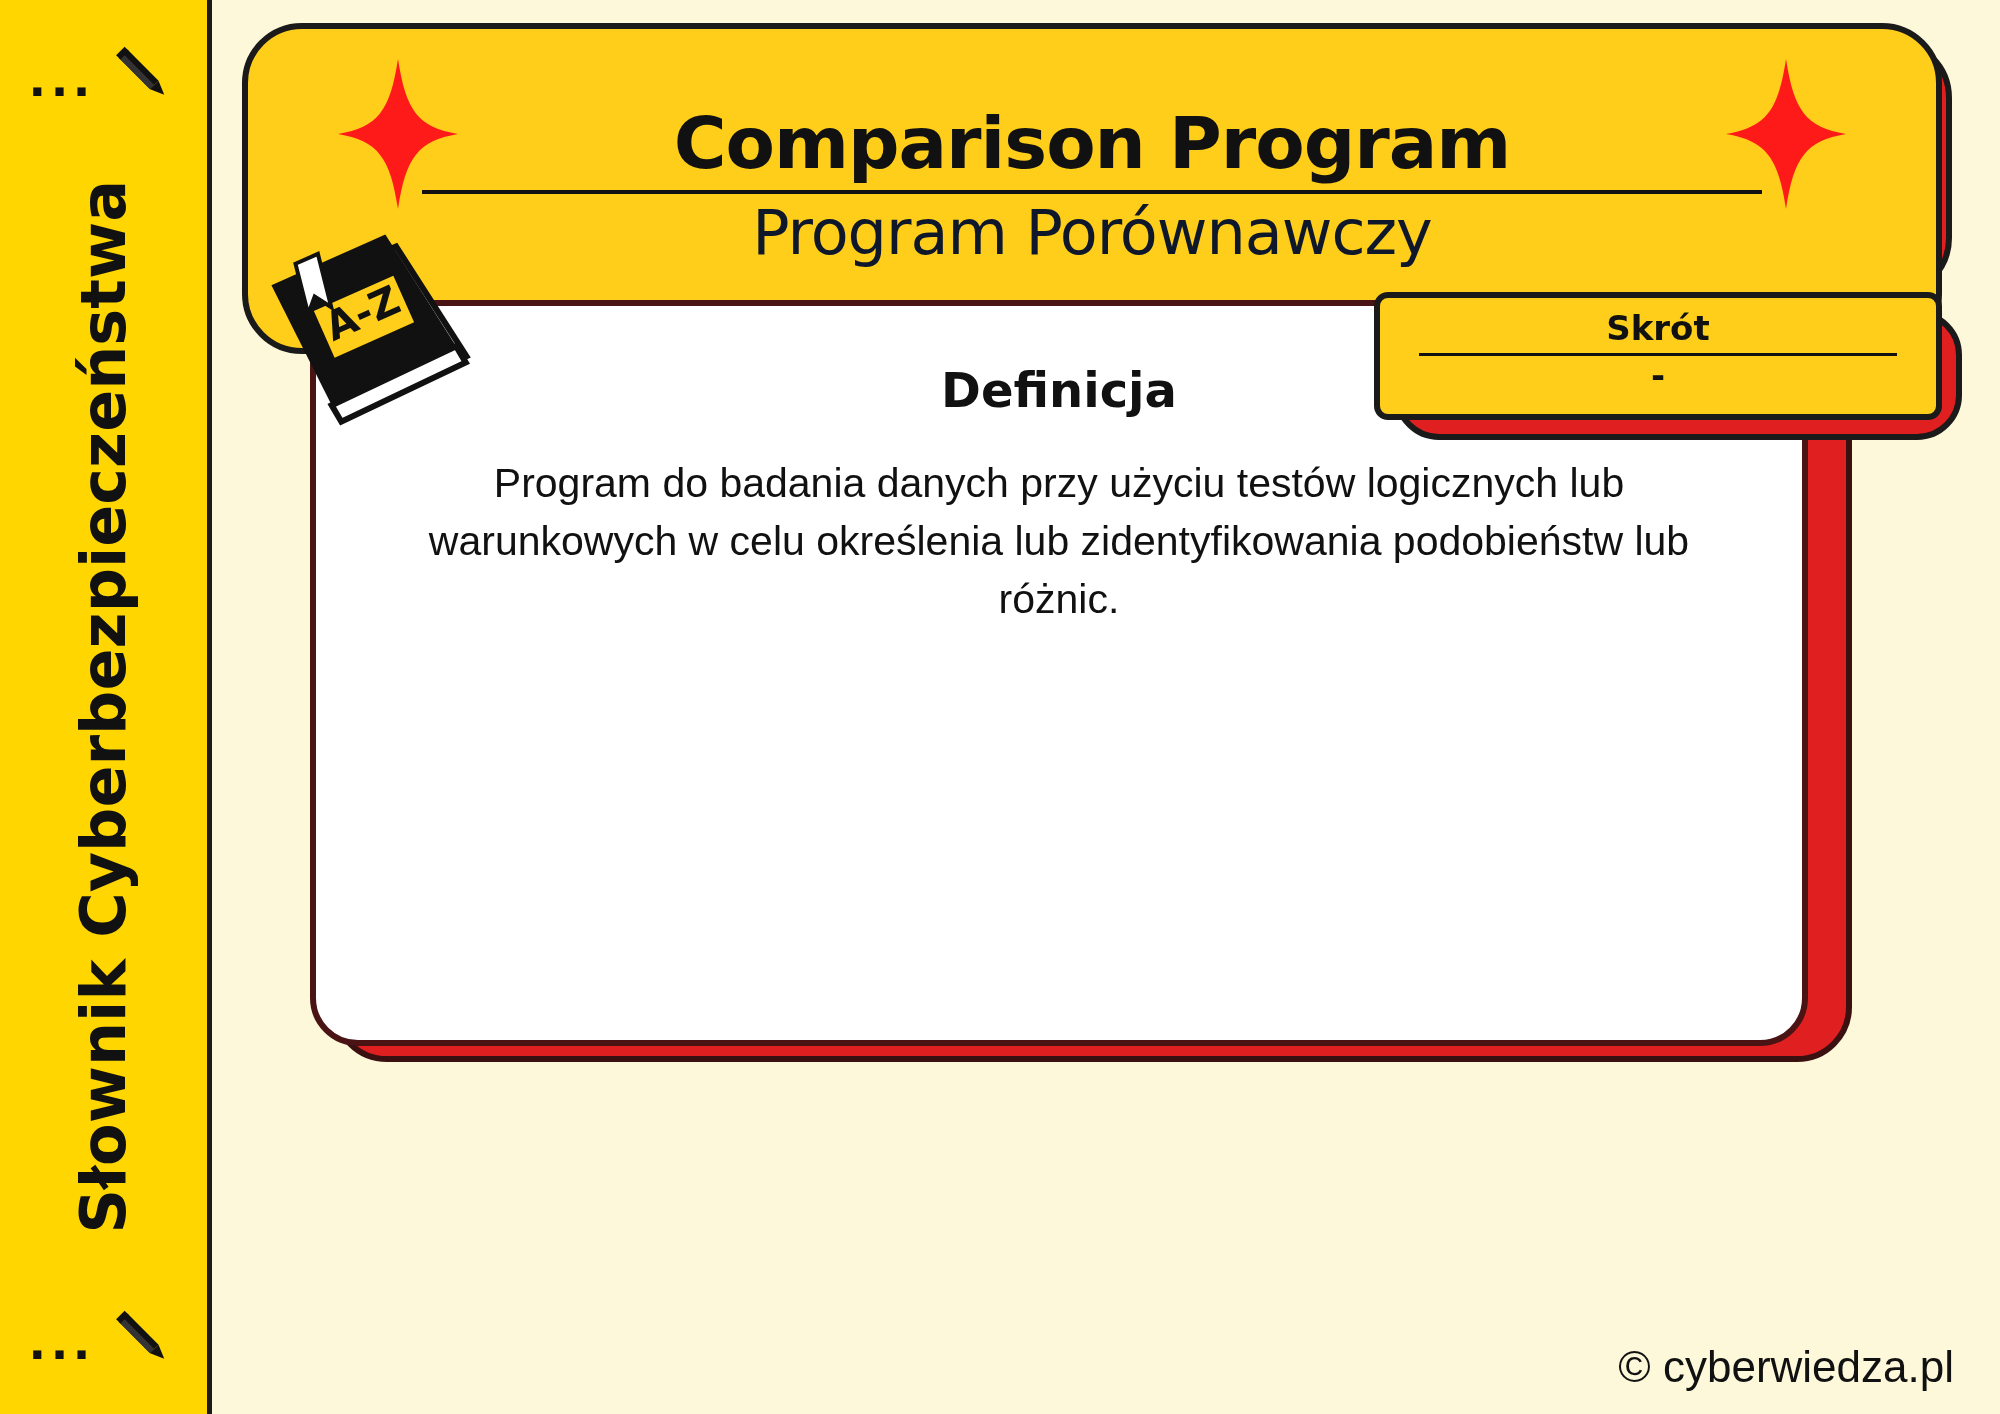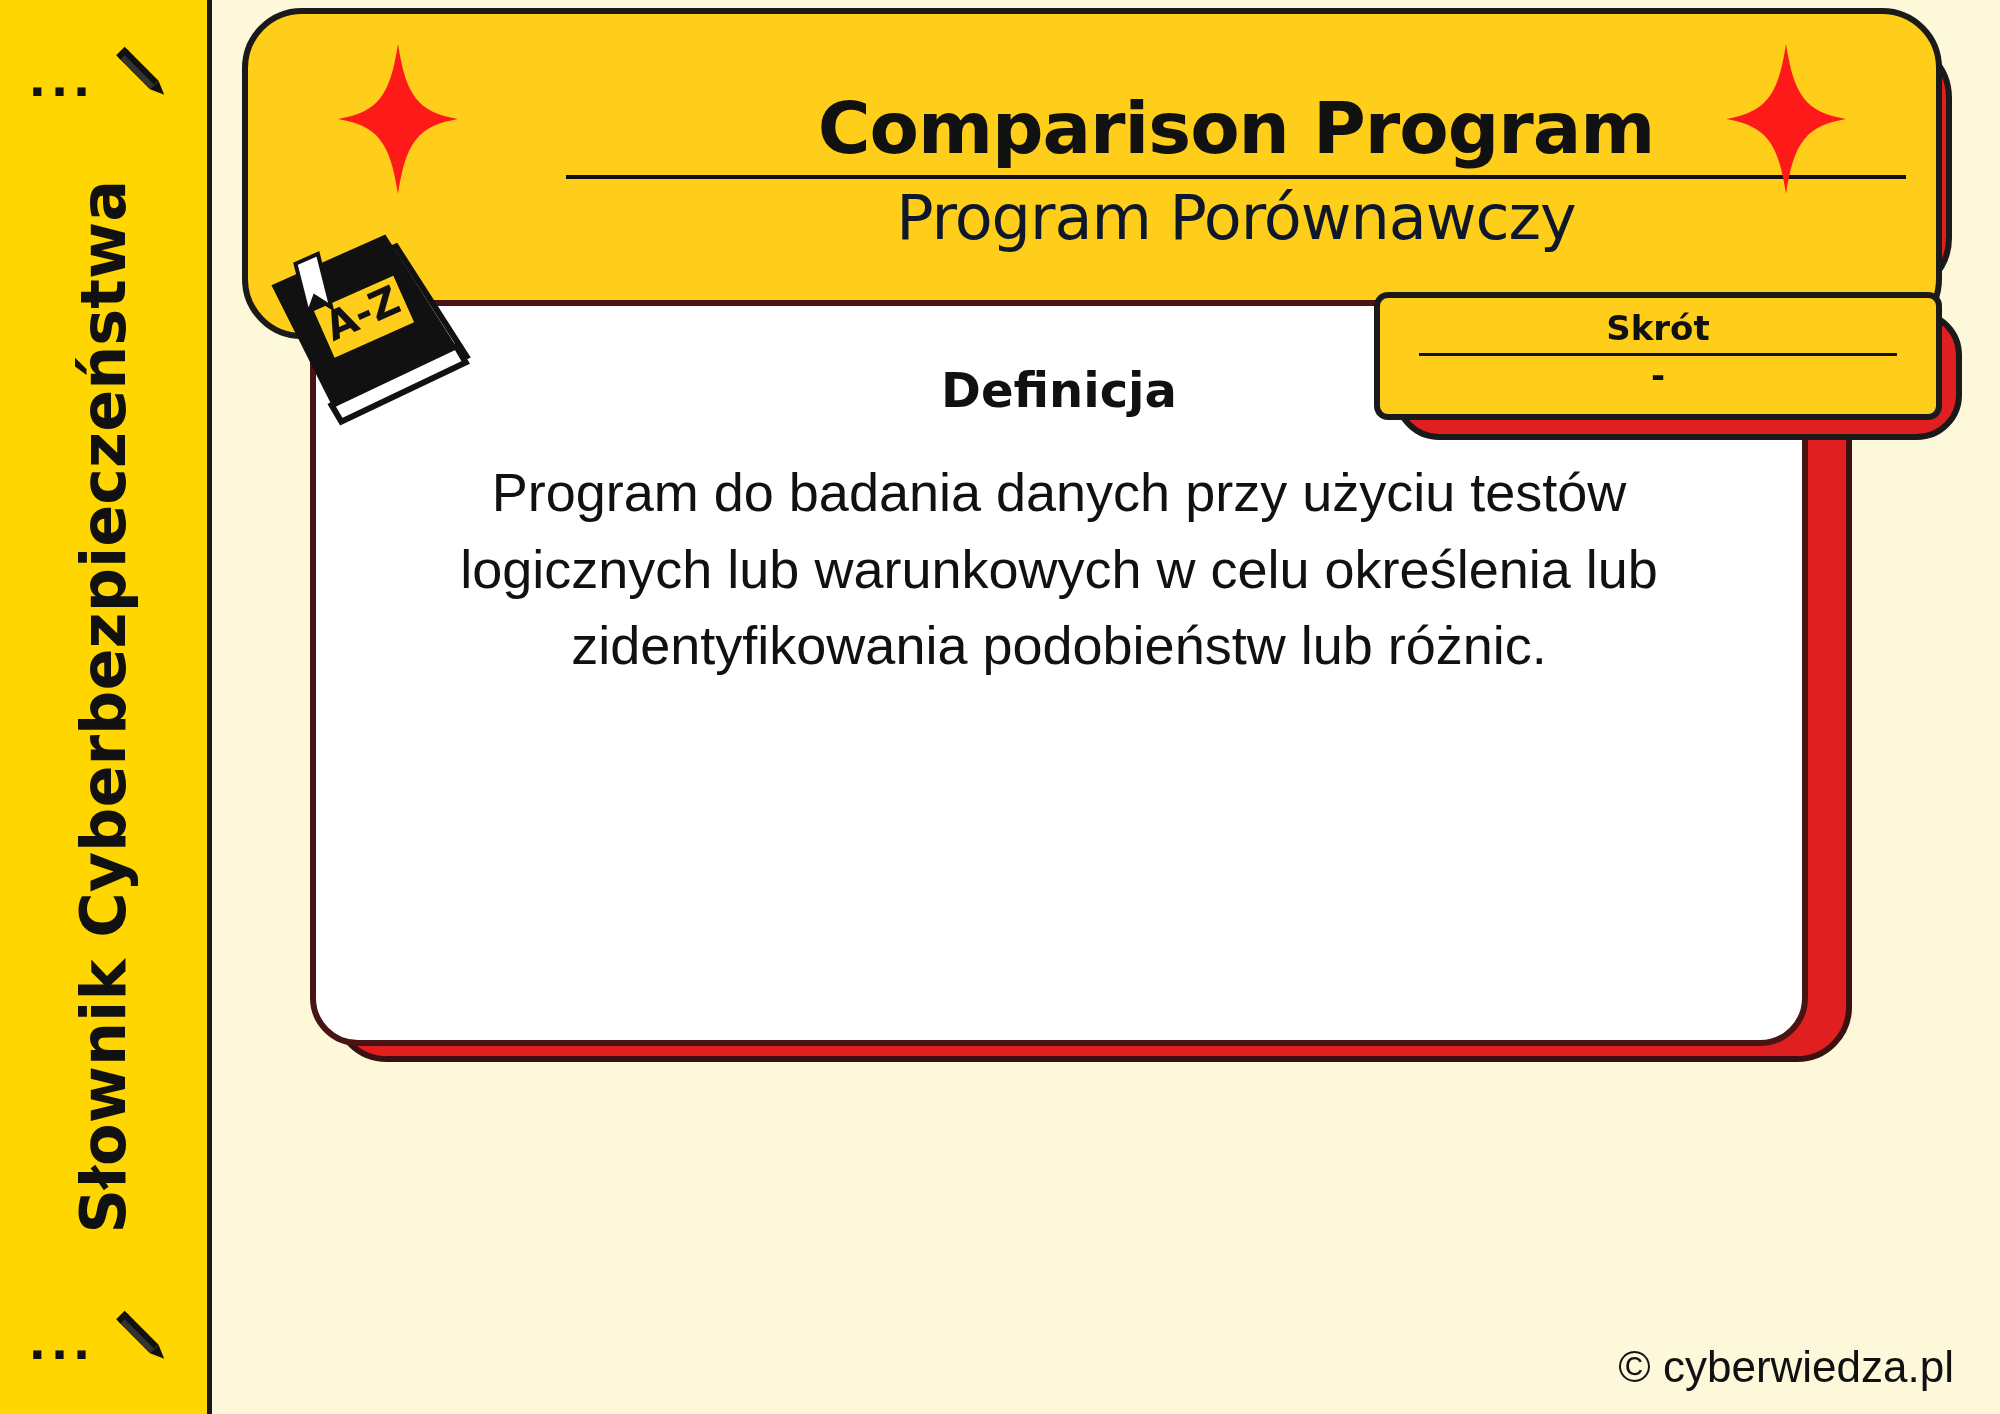--- a/index.html
+++ b/index.html
@@ -76,30 +76,30 @@
     width: 1700px;
     height: 260px;
     background: #E02020;
     border: 6px solid #1a1a1a;
     border-radius: 60px;
     box-sizing: border-box;
   }
   .header {
     position: absolute;
     left: 30px;
-    top: 8px;
+    top: 23px;
     width: 1700px;
     height: 331px;
     background: #FFCE1A;
     border: 6px solid #1a1a1a;
     border-radius: 60px;
     box-sizing: border-box;
     display: flex;
     align-items: center;
-    justify-content: flex-end;
+    justify-content: center;
   }
   .sparkle {
     position: absolute;
     top: 30px;
   }
   .sparkle.left { left: 90px; }
   .sparkle.right { right: 90px; }
 
   .header-titles {
     text-align: center;
@@ -157,21 +157,21 @@
     text-align: center;
     font-family: "DejaVu Sans", sans-serif;
     font-size: 48px;
     font-weight: bold;
     color: #111;
     margin-top: 26px;
   }
   .def-text {
     margin-top: 36px;
     text-align: center;
-    font-size: 54px;
+    font-size: 41px;
     color: #111;
     line-height: 1.42;
     padding: 0 38px;
   }
 
   
   .book-icon {
     position: absolute;
     left: 52px;
     top: 225px;

